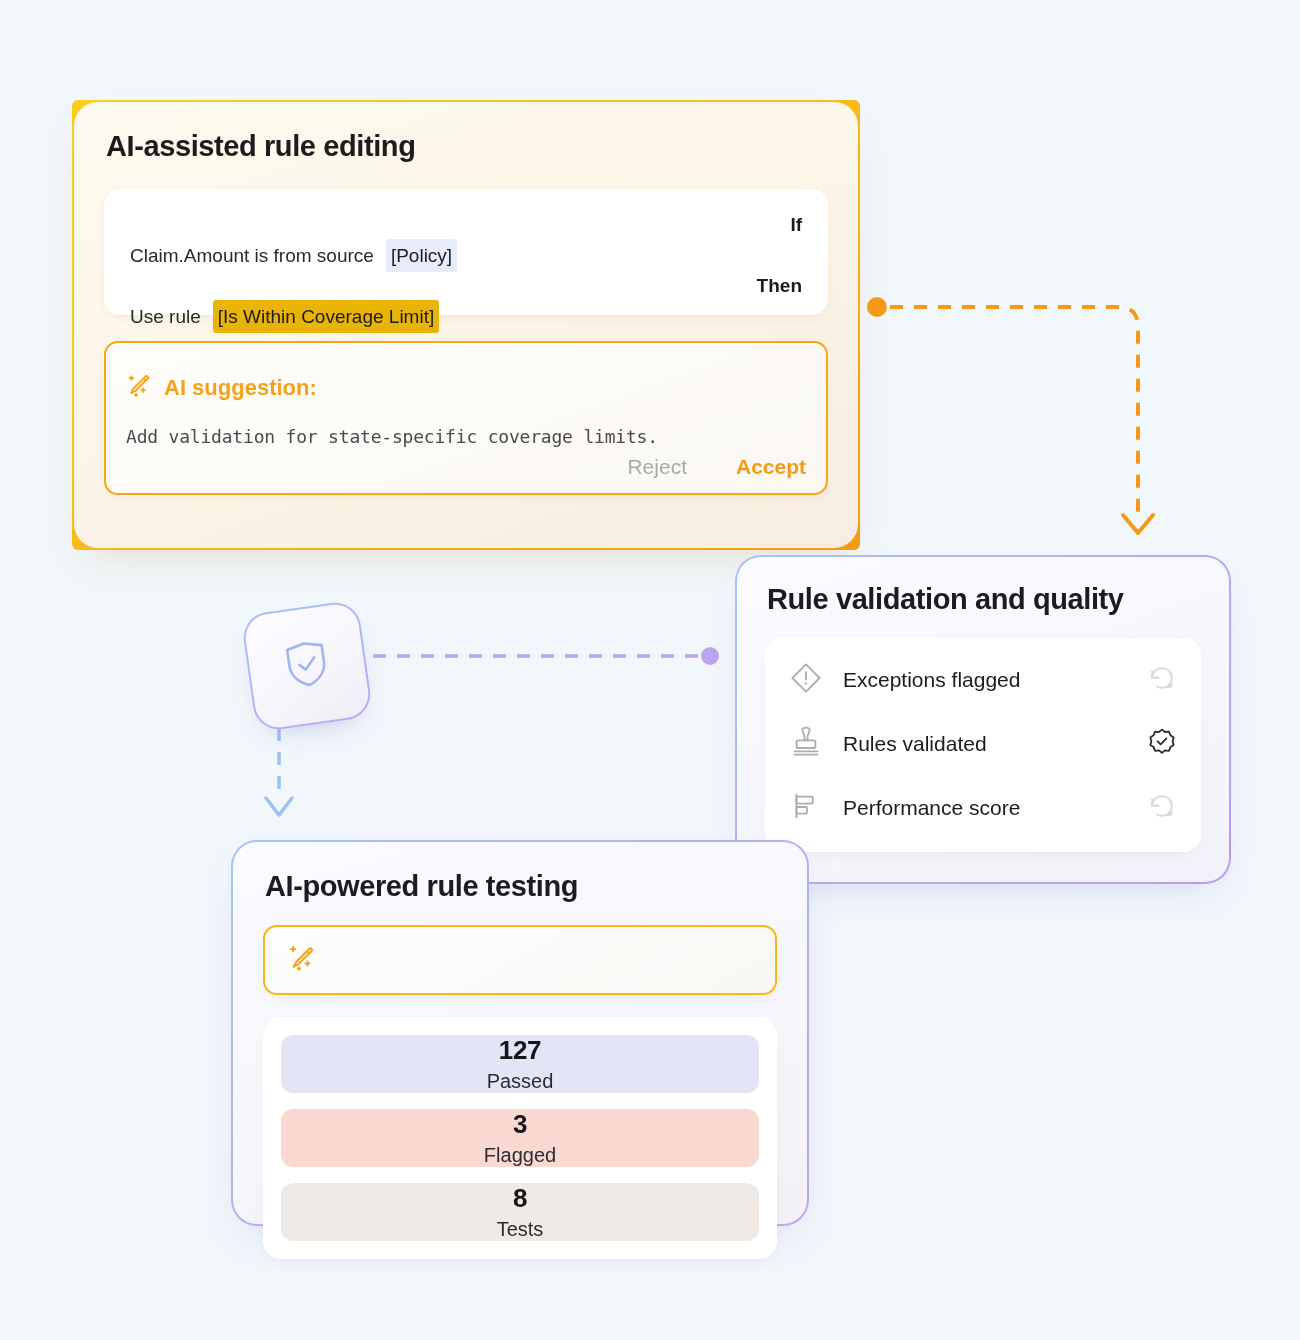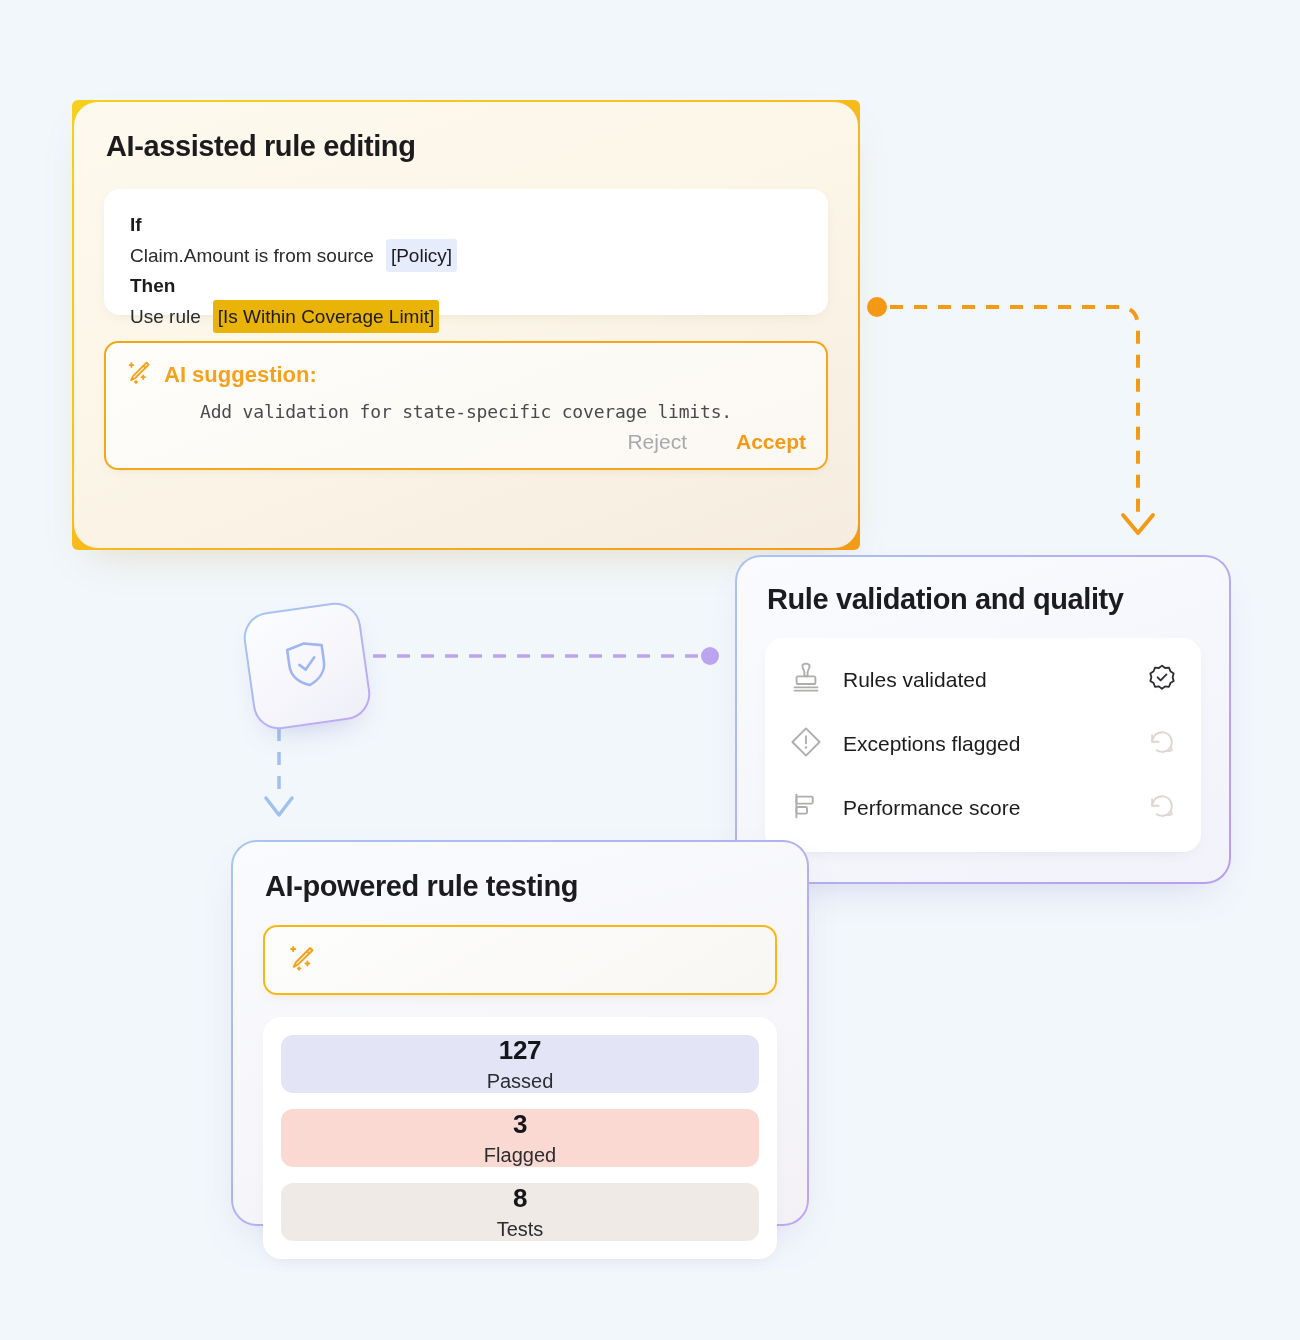--- a/index.html
+++ b/index.html
@@ -59,20 +59,21 @@
     margin: 0 0 26px 2px;
   }
 
   .rule-box {
     background: #ffffff;
     border-radius: 16px;
     padding: 22px 26px 24px 26px;
     box-shadow: 0 4px 14px -6px rgba(120,100,60,0.18);
     height: 126px;
     box-sizing: border-box;
+    text-align: right;
   }
   .rule-kw {
     font-size: 19px;
     font-weight: bold;
     color: #1c1c1e;
     line-height: 1.45;
   }
   .rule-line {
     font-size: 19px;
     color: #2a2a2d;
@@ -94,38 +95,37 @@
     padding: 2px 5px;
     border-radius: 3px;
     font-size: 19px;
   }
 
   .suggestion-box {
     margin-top: 26px;
     border: 2px solid #f5a61b;
     border-radius: 14px;
     background: linear-gradient(160deg, #fefdfa 0%, #fbf8f2 100%);
-    padding: 16px 20px 14px 20px;
+    padding: 29px 20px 14px 20px;
     box-shadow: 0 4px 12px -6px rgba(170,130,40,0.2);
   }
   .suggestion-head {
     display: flex;
     align-items: center;
     gap: 12px;
     color: #f5a11b;
     font-size: 22px;
     font-weight: bold;
   }
   .suggestion-text {
-    margin-top: 10px;
+    margin-top: 22px;
     font-family: "DejaVu Sans Mono", monospace;
     font-size: 18px;
     color: #4a4a4d;
     letter-spacing: -0.2px;
-    text-align: center;
   }
   .suggestion-actions {
     margin-top: 8px;
     display: flex;
     justify-content: flex-end;
     align-items: center;
     gap: 26px;
   }
   .btn-reject {
     font-size: 21px;
@@ -347,49 +347,49 @@
 
   <div class="card-validation">
     <div class="card-validation-inner">
       <h2 class="card-title" style="margin-bottom:0;">Rule validation and quality</h2>
 
       <div class="validation-list">
 
         <div class="validation-row">
           <span>
             <svg width="34" height="34" viewBox="0 0 34 34" fill="none" stroke="#b0aeac" stroke-width="1.9" stroke-linecap="round" stroke-linejoin="round">
+              <path d="M17 3.4 L30.6 17 L17 30.6 L3.4 17 Z"></path>
+              <path d="M17 11.2 L17 18.4"></path>
+              <circle cx="17" cy="22.4" r="1.2" fill="#b0aeac" stroke="none"></circle>
+            </svg>
+          </span>
+          <span class="v-label">Exceptions flagged</span>
+          <span>
+            <svg width="30" height="30" viewBox="0 0 30 30" fill="none" stroke="#ddd7d2" stroke-width="1.9" stroke-linecap="round" stroke-linejoin="round">
+              <path d="M5.2 14.8 A9.8 9.8 0 1 1 9.6 23.2"></path>
+              <path d="M5.2 8.3 L5.2 14.8 L11.7 14.8"></path>
+              <path d="M24.0 19.6 L24.8 23.4 L21.0 24.2"></path>
+            </svg>
+          </span>
+        </div>
+
+        <div class="validation-row">
+          <span>
+            <svg width="34" height="34" viewBox="0 0 34 34" fill="none" stroke="#b0aeac" stroke-width="1.9" stroke-linecap="round" stroke-linejoin="round">
               <path d="M13.4 5.2 C13.4 3.6 14.9 2.6 17 2.6 C19.1 2.6 20.6 3.6 20.6 5.2 C20.6 7.6 18.6 9.2 18.6 11.6 L18.6 15.2 L15.4 15.2 L15.4 11.6 C15.4 9.2 13.4 7.6 13.4 5.2 Z"></path>
               <rect x="7.6" y="15.4" width="18.8" height="7.6" rx="1.6"></rect>
               <path d="M5.6 26.4 L28.4 26.4"></path>
               <path d="M5.6 29.6 L28.4 29.6"></path>
             </svg>
           </span>
           <span class="v-label">Rules validated</span>
           <span>
             <svg width="30" height="30" viewBox="0 0 30 30" fill="none" stroke="#2c2c30" stroke-width="1.8" stroke-linecap="round" stroke-linejoin="round">
               <path d="M15 2.6 L18.1 5.0 L22.0 4.6 L23.4 8.3 L26.7 10.4 L25.6 14.2 L26.7 18.0 L23.4 20.1 L22.0 23.8 L18.1 23.4 L15 25.8 L11.9 23.4 L8.0 23.8 L6.6 20.1 L3.3 18.0 L4.4 14.2 L3.3 10.4 L6.6 8.3 L8.0 4.6 L11.9 5.0 Z"></path>
               <path d="M10.6 14.3 L13.6 17.3 L19.5 11.4"></path>
-            </svg>
-          </span>
-        </div>
-
-        <div class="validation-row">
-          <span>
-            <svg width="34" height="34" viewBox="0 0 34 34" fill="none" stroke="#b0aeac" stroke-width="1.9" stroke-linecap="round" stroke-linejoin="round">
-              <path d="M17 3.4 L30.6 17 L17 30.6 L3.4 17 Z"></path>
-              <path d="M17 11.2 L17 18.4"></path>
-              <circle cx="17" cy="22.4" r="1.2" fill="#b0aeac" stroke="none"></circle>
-            </svg>
-          </span>
-          <span class="v-label">Exceptions flagged</span>
-          <span>
-            <svg width="30" height="30" viewBox="0 0 30 30" fill="none" stroke="#ddd7d2" stroke-width="1.9" stroke-linecap="round" stroke-linejoin="round">
-              <path d="M5.2 14.8 A9.8 9.8 0 1 1 9.6 23.2"></path>
-              <path d="M5.2 8.3 L5.2 14.8 L11.7 14.8"></path>
-              <path d="M24.0 19.6 L24.8 23.4 L21.0 24.2"></path>
             </svg>
           </span>
         </div>
 
         <div class="validation-row">
           <span>
             <svg width="34" height="34" viewBox="0 0 34 34" fill="none" stroke="#b0aeac" stroke-width="1.9" stroke-linecap="round" stroke-linejoin="round">
               <path d="M7.4 5.6 L7.4 28.4"></path>
               <rect x="7.4" y="7.6" width="16.4" height="7.0" rx="1.4"></rect>
               <rect x="7.4" y="18.0" width="10.6" height="6.6" rx="1.4"></rect>

